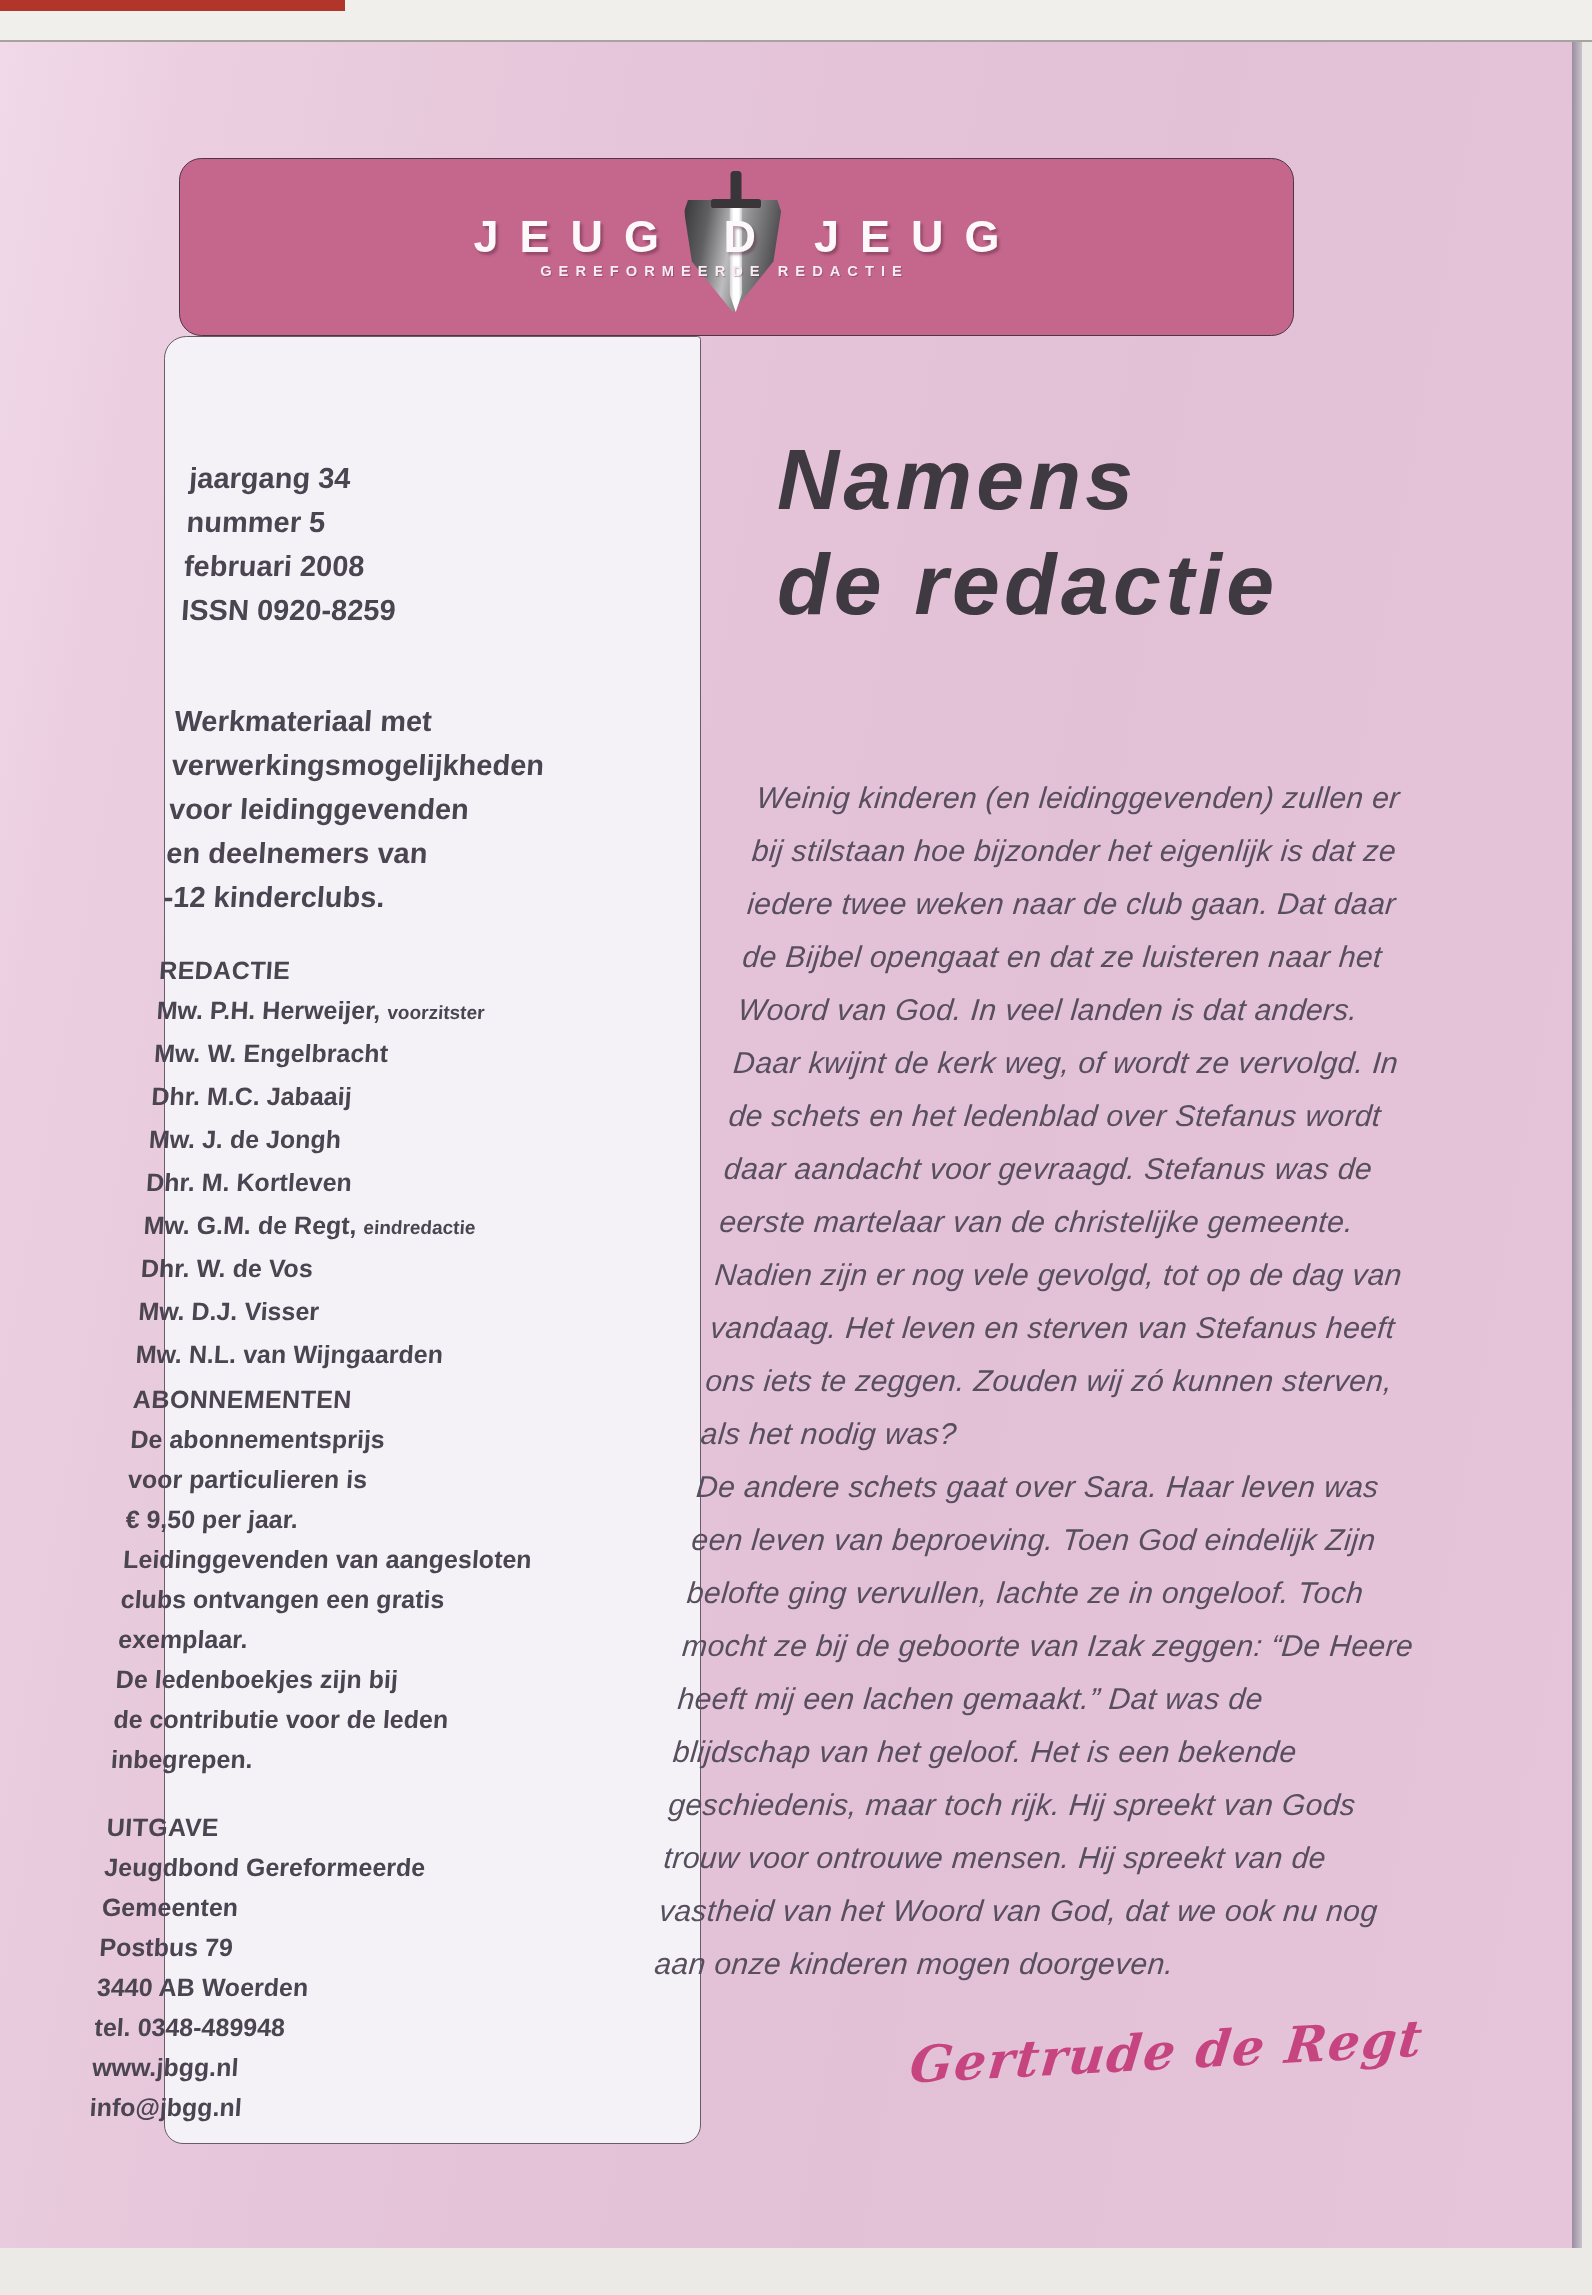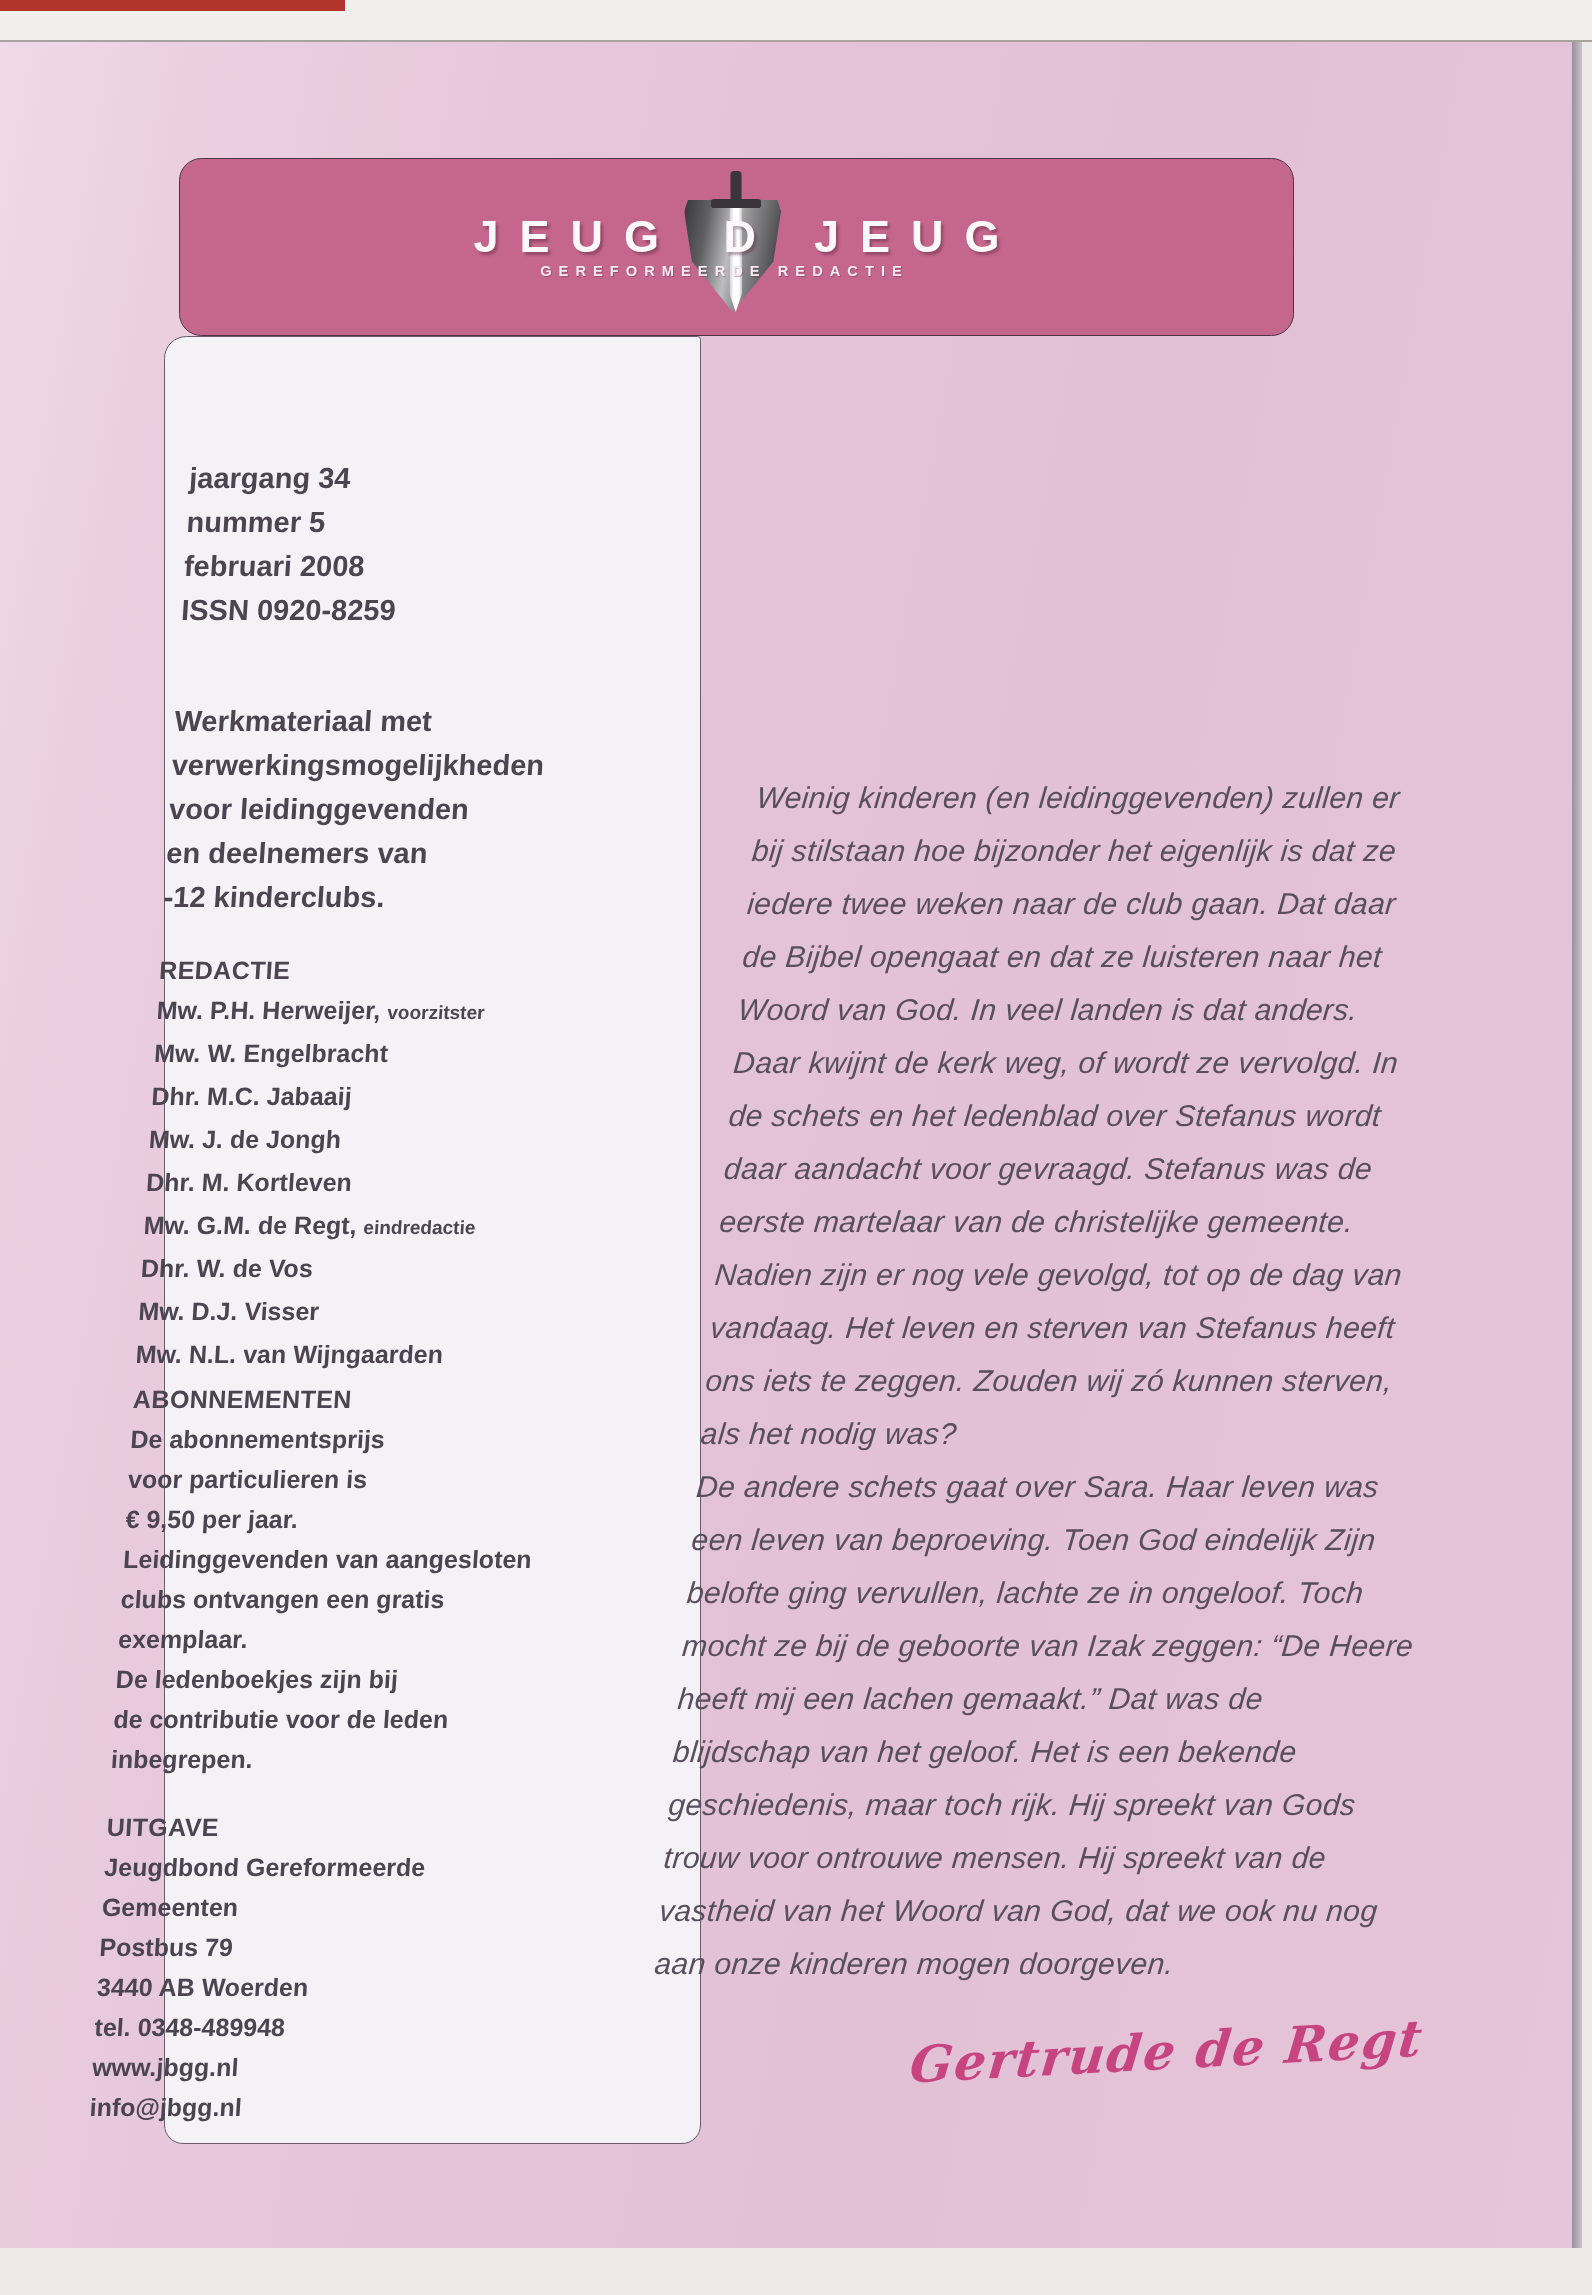--- a/index.html
+++ b/index.html
@@ -158,20 +158,24 @@
         <div>Postbus 79</div>
         <div>3440 AB Woerden</div>
         <div>tel. 0348-489948</div>
         <div>www.jbgg.nl</div>
         <div>info@jbgg.nl</div>
       </div>
 
     </div>
   </div>
 
+  <div class="title">
+    <div>Namens</div>
+    <div>de redactie</div>
+  </div>
 
   <div class="bodytext">
     <div>Weinig kinderen (en leidinggevenden) zullen er</div>
     <div>bij stilstaan hoe bijzonder het eigenlijk is dat ze</div>
     <div>iedere twee weken naar de club gaan. Dat daar</div>
     <div>de Bijbel opengaat en dat ze luisteren naar het</div>
     <div>Woord van God. In veel landen is dat anders.</div>
     <div>Daar kwijnt de kerk weg, of wordt ze vervolgd. In</div>
     <div>de schets en het ledenblad over Stefanus wordt</div>
     <div>daar aandacht voor gevraagd. Stefanus was de</div>

